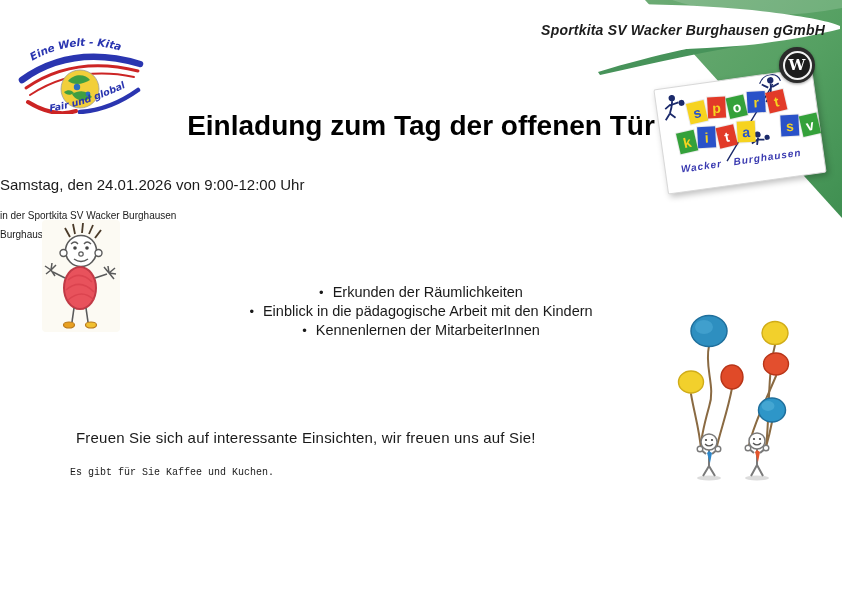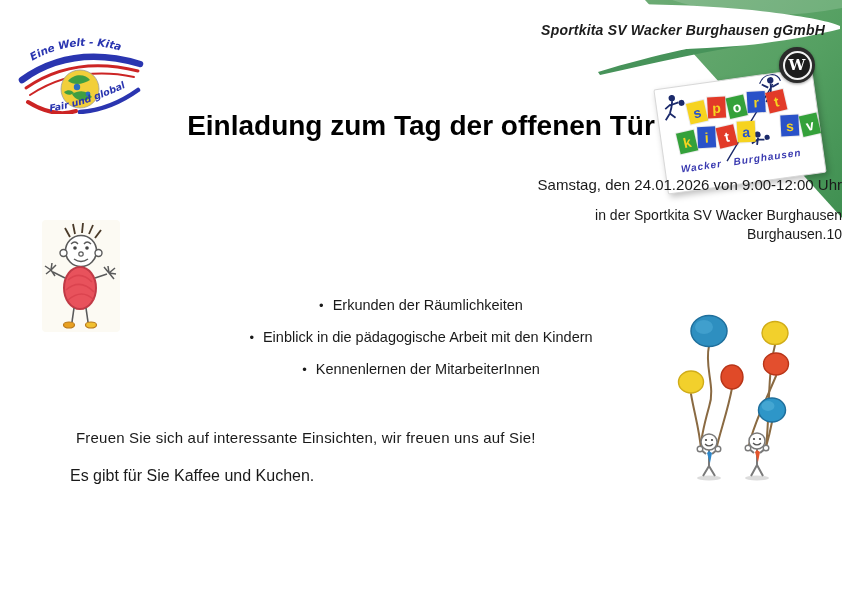--- a/index.html
+++ b/index.html
@@ -49,38 +49,38 @@
     width:25px;height:25px;border-radius:50%;background:#1d1d1d;
     border:2px solid #f2f2f2;display:flex;align-items:center;justify-content:center;
     color:#fff;font-weight:bold;font-size:15px;font-family:"DejaVu Serif",serif;
   }
   
   .title{
     position:absolute;top:110px;left:0;width:100%;text-align:center;
     font-size:28px;font-weight:bold;color:#000;
   }
   .date-line{
-    position:absolute;top:176px;left:0;width:100%;text-align:right;font-size:15px;
+    position:absolute;top:176px;left:0;width:100%;text-align:left;font-size:15px;
   }
   .venue{
-    position:absolute;top:206px;left:0;width:100%;text-align:right;
-    font-size:14px;line-height:19px;
+    position:absolute;top:206px;left:0;width:100%;text-align:left;
+    font-size:10px;line-height:19px;
   }
   .bullet-list{
     position:absolute;top:283px;left:0;width:100%;text-align:center;
     font-size:14.5px;line-height:18px;
   }
-  .bullet-line{white-space:nowrap;margin-top:13px;}
+  .bullet-line{white-space:nowrap;}
   .bullet-dot{display:inline-block;margin-right:9px;font-size:13px;}
   .closing-bold{
     position:absolute;top:429px;left:76px;font-size:15px;font-weight:normal;
     letter-spacing:.2px;white-space:nowrap;
   }
   .closing-note{
-    position:absolute;top:467px;left:70px;font-size:16px;white-space:nowrap;
+    position:absolute;top:467px;left:70px;font-size:10px;white-space:nowrap;font-family:Liberation Mono, monospace;
   }
   
   .child-drawing{position:absolute;left:42px;top:220px;width:78px;height:112px;}
   .balloon-drawing{position:absolute;left:648px;top:292px;width:176px;height:196px;}
 </style>
 </head>
 <body>
 
 <div class="page">
 

